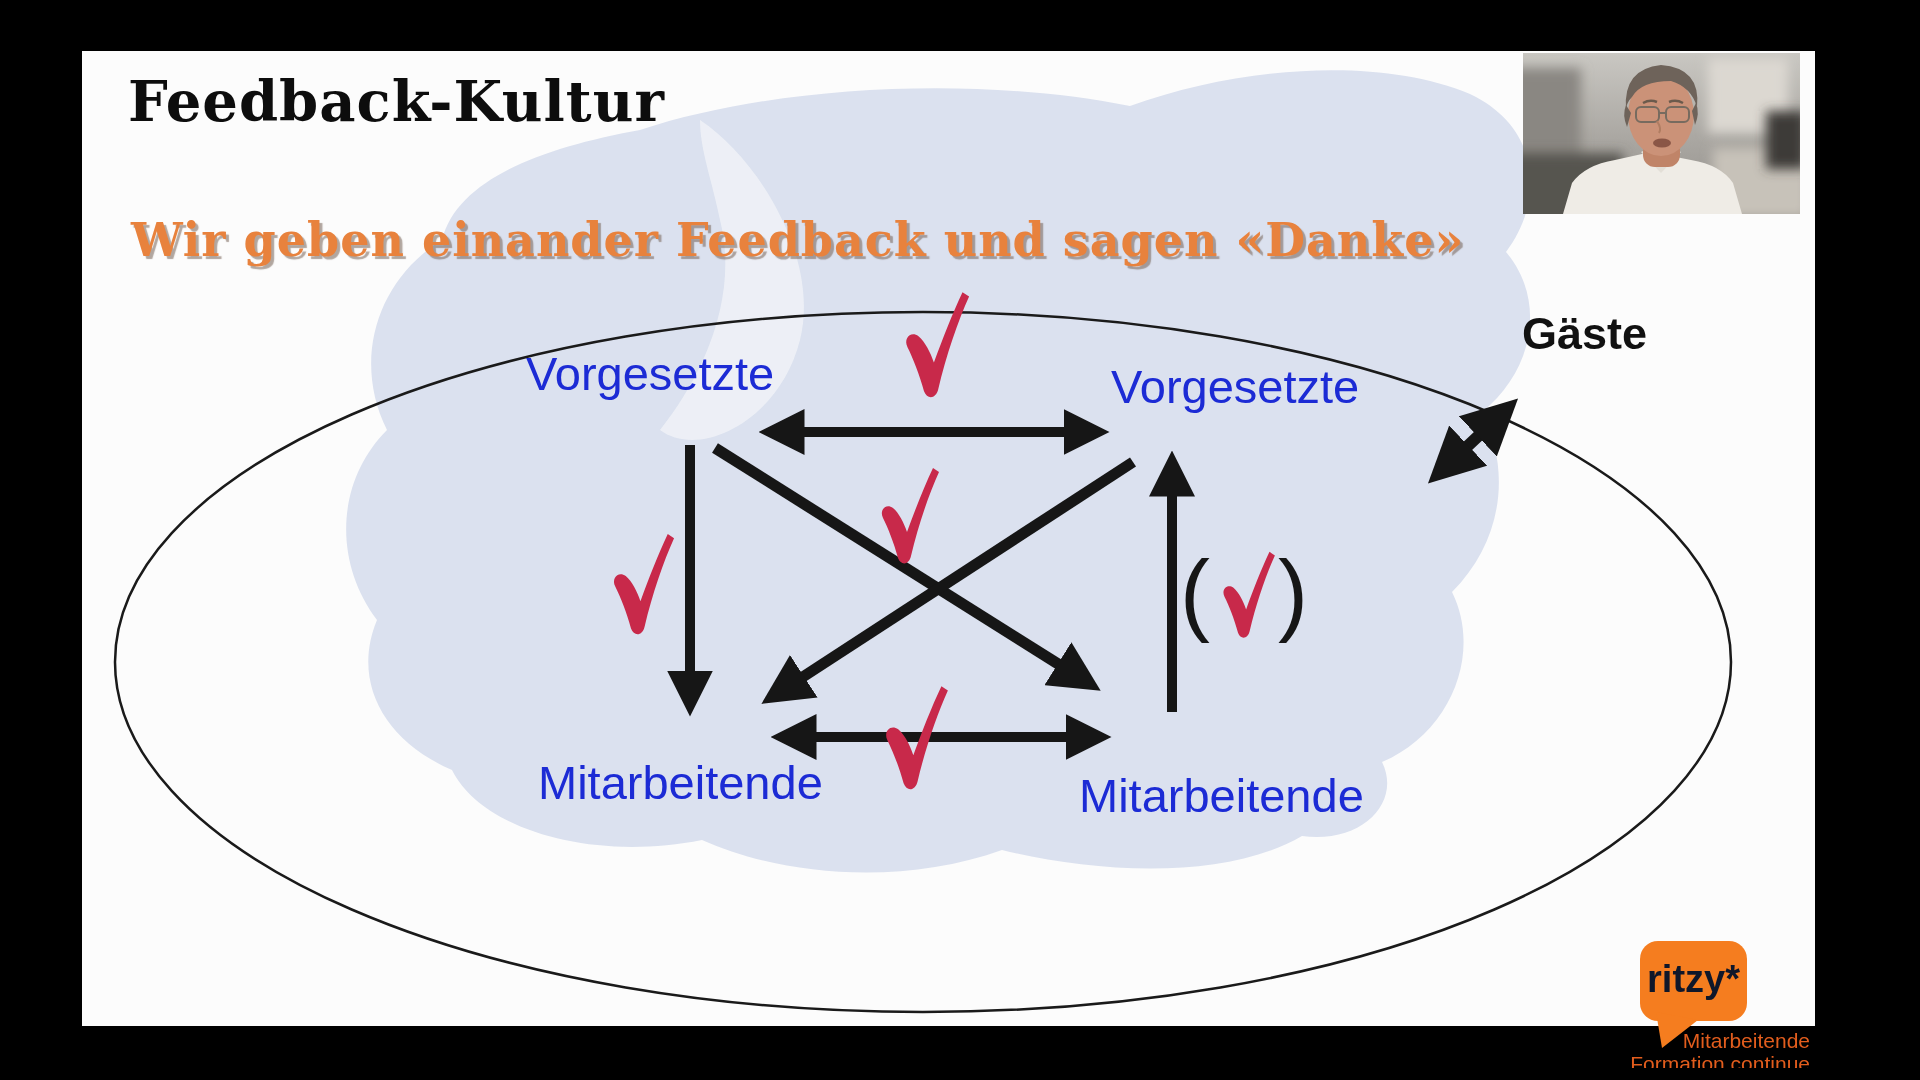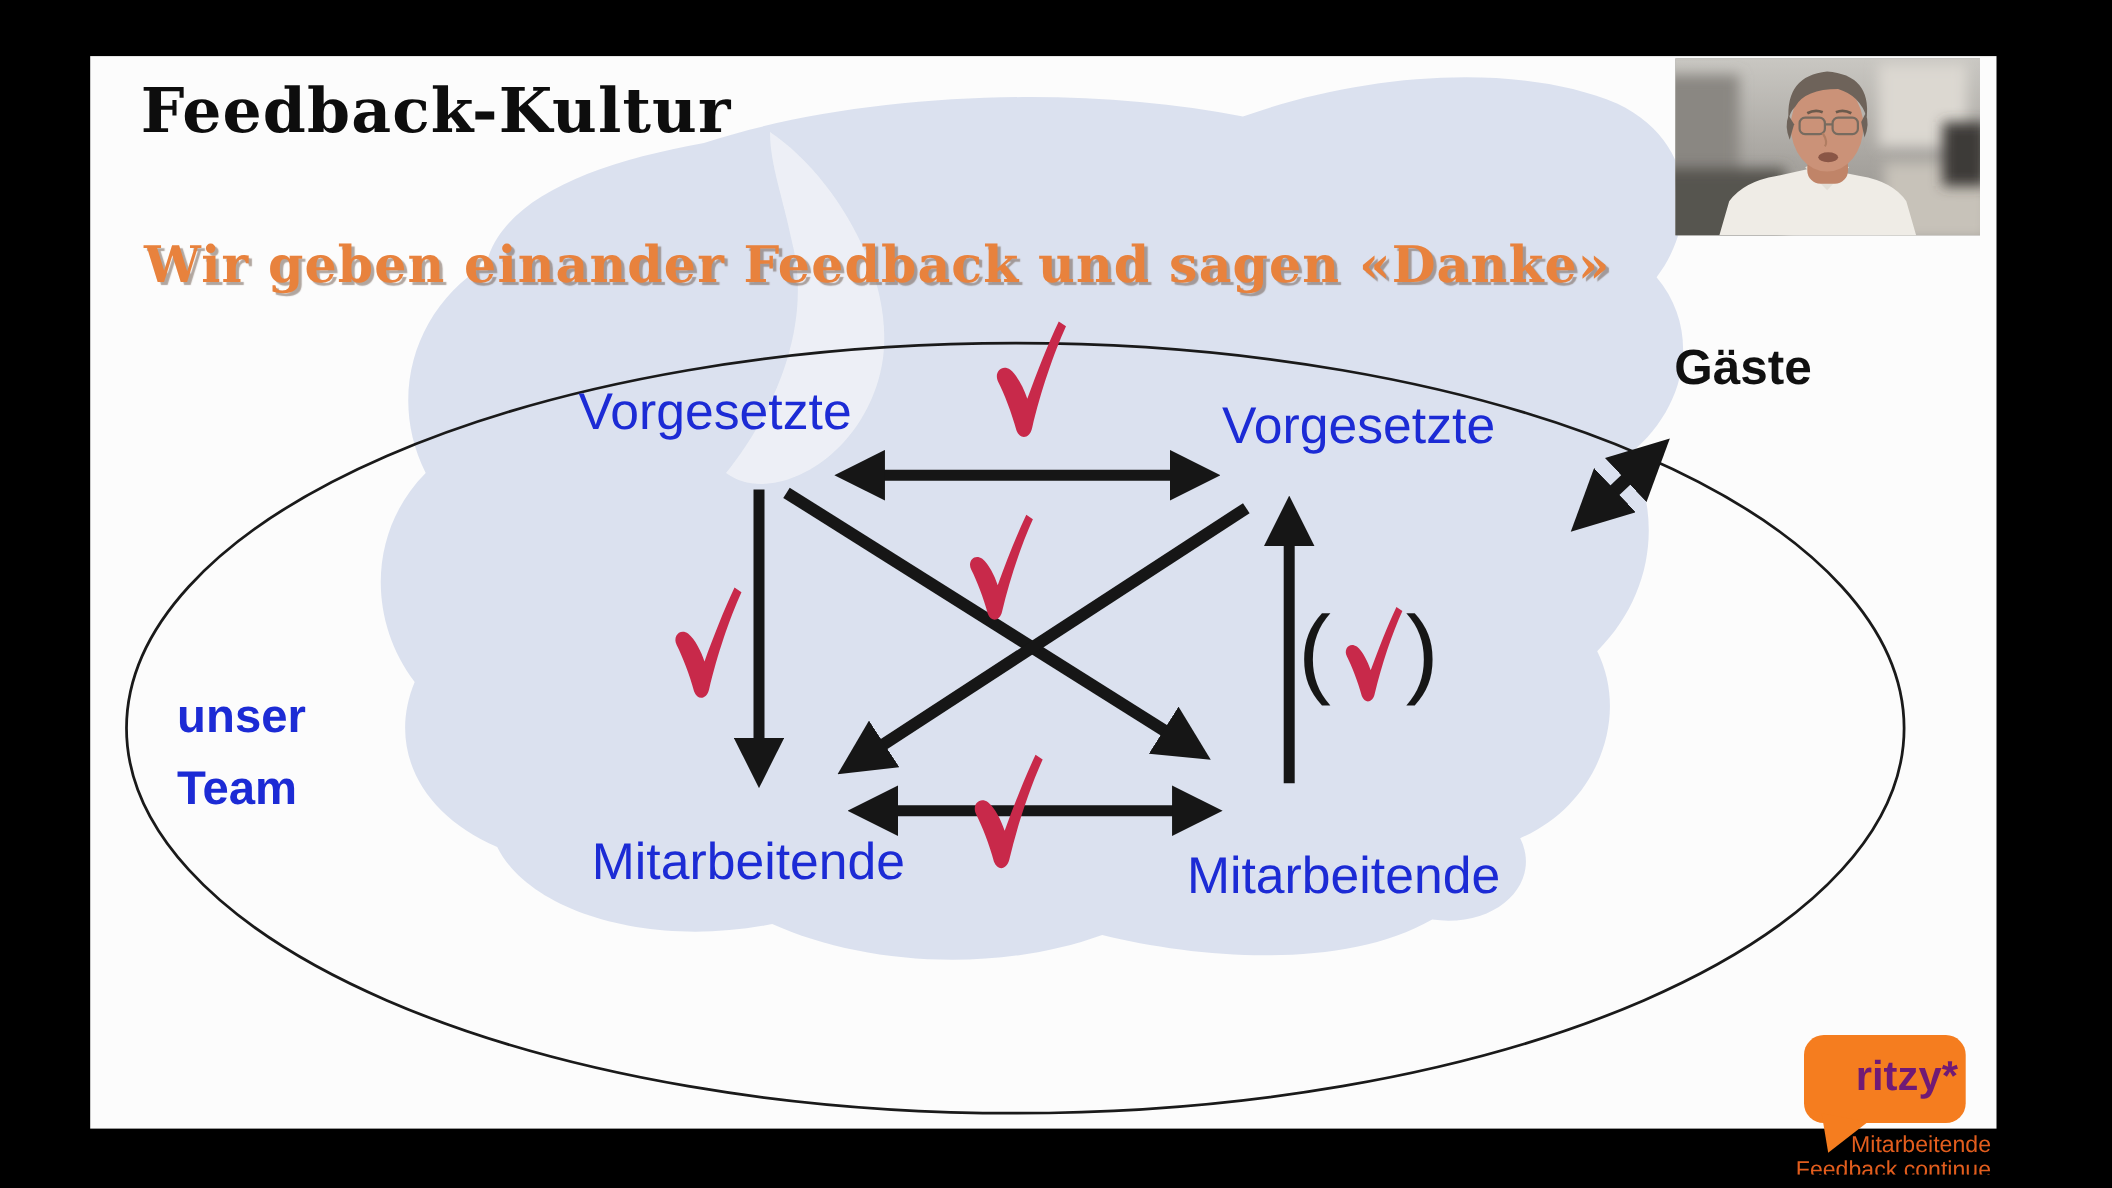--- a/index.html
+++ b/index.html
@@ -23,22 +23,22 @@
         line-height:66px;}
   .guests{position:absolute;left:1482px;top:308px;font-size:45px;font-weight:bold;color:#111;margin-left:40px;}
 
   .paren{position:absolute;top:543px;font-size:90px;font-weight:400;color:#161616;
          font-family:"Liberation Sans",sans-serif;line-height:100px;}
   .paren-open{left:1180px;} .paren-close{left:1278px;}
 
   .webcam{position:absolute;left:1523px;top:53px;width:277px;height:161px;background:#a9a7a3;
           overflow:hidden;}
   .logo-bubble{position:absolute;left:1640px;top:941px;width:107px;height:80px;background:#f57d1f;
-               border-radius:18px;color:#701a75;font-size:38px;font-weight:bold;text-align:center;
-               line-height:76px;letter-spacing:0px;padding-left:40px;}
+               border-radius:18px;color:#0f172a;font-size:38px;font-weight:bold;text-align:center;
+               line-height:76px;letter-spacing:0px;}
   .logo-tail{position:absolute;left:1648px;top:1012px;width:60px;height:40px;}
   .tagline{position:absolute;left:1500px;top:1029px;width:310px;text-align:right;color:#e25d1d;
            font-size:21px;line-height:23px;}
 </style>
 </head>
 <body>
 
 <div class="stage">
 
   <div class="slide"></div>
@@ -80,24 +80,20 @@
   </svg>
 
   <div class="title">Feedback-Kultur</div>
   <div class="sub sub1">Wir geben einander Feedback und sagen «Danke»</div>
 
   <div class="node node-v1">Vorgesetzte</div>
   <div class="node node-v2">Vorgesetzte</div>
   <div class="node node-m1">Mitarbeitende</div>
   <div class="node node-m2">Mitarbeitende</div>
 
-  <div class="team">
-    <div>unser</div>
-    <div>Team</div>
-  </div>
 
   <div class="guests">Gäste</div>
 
   <div class="paren paren-open">(</div>
   <div class="paren paren-close">)</div>
 
   <div class="webcam">
     <svg width="277" height="161" viewBox="0 0 277 161">
       <defs>
         <linearGradient id="wbg" x1="0" y1="0" x2="0" y2="1">
@@ -128,16 +124,16 @@
       <path d="M134 68 Q139 76 136 80" stroke="#b07d62" stroke-width="2" fill="none"></path>
     </svg>
   </div>
 
   <div class="logo-bubble">ritzy*</div>
   <svg class="logo-tail" viewBox="0 0 60 40">
     <polygon points="8,0 50,8 14,36" fill="#f57d1f"></polygon>
   </svg>
   <div class="tagline">
     <div>Mitarbeitende</div>
-    <div>Feedback continue</div>
+    <div>Formation continue</div>
   </div>
 
 </div>
 
 </body></html>

